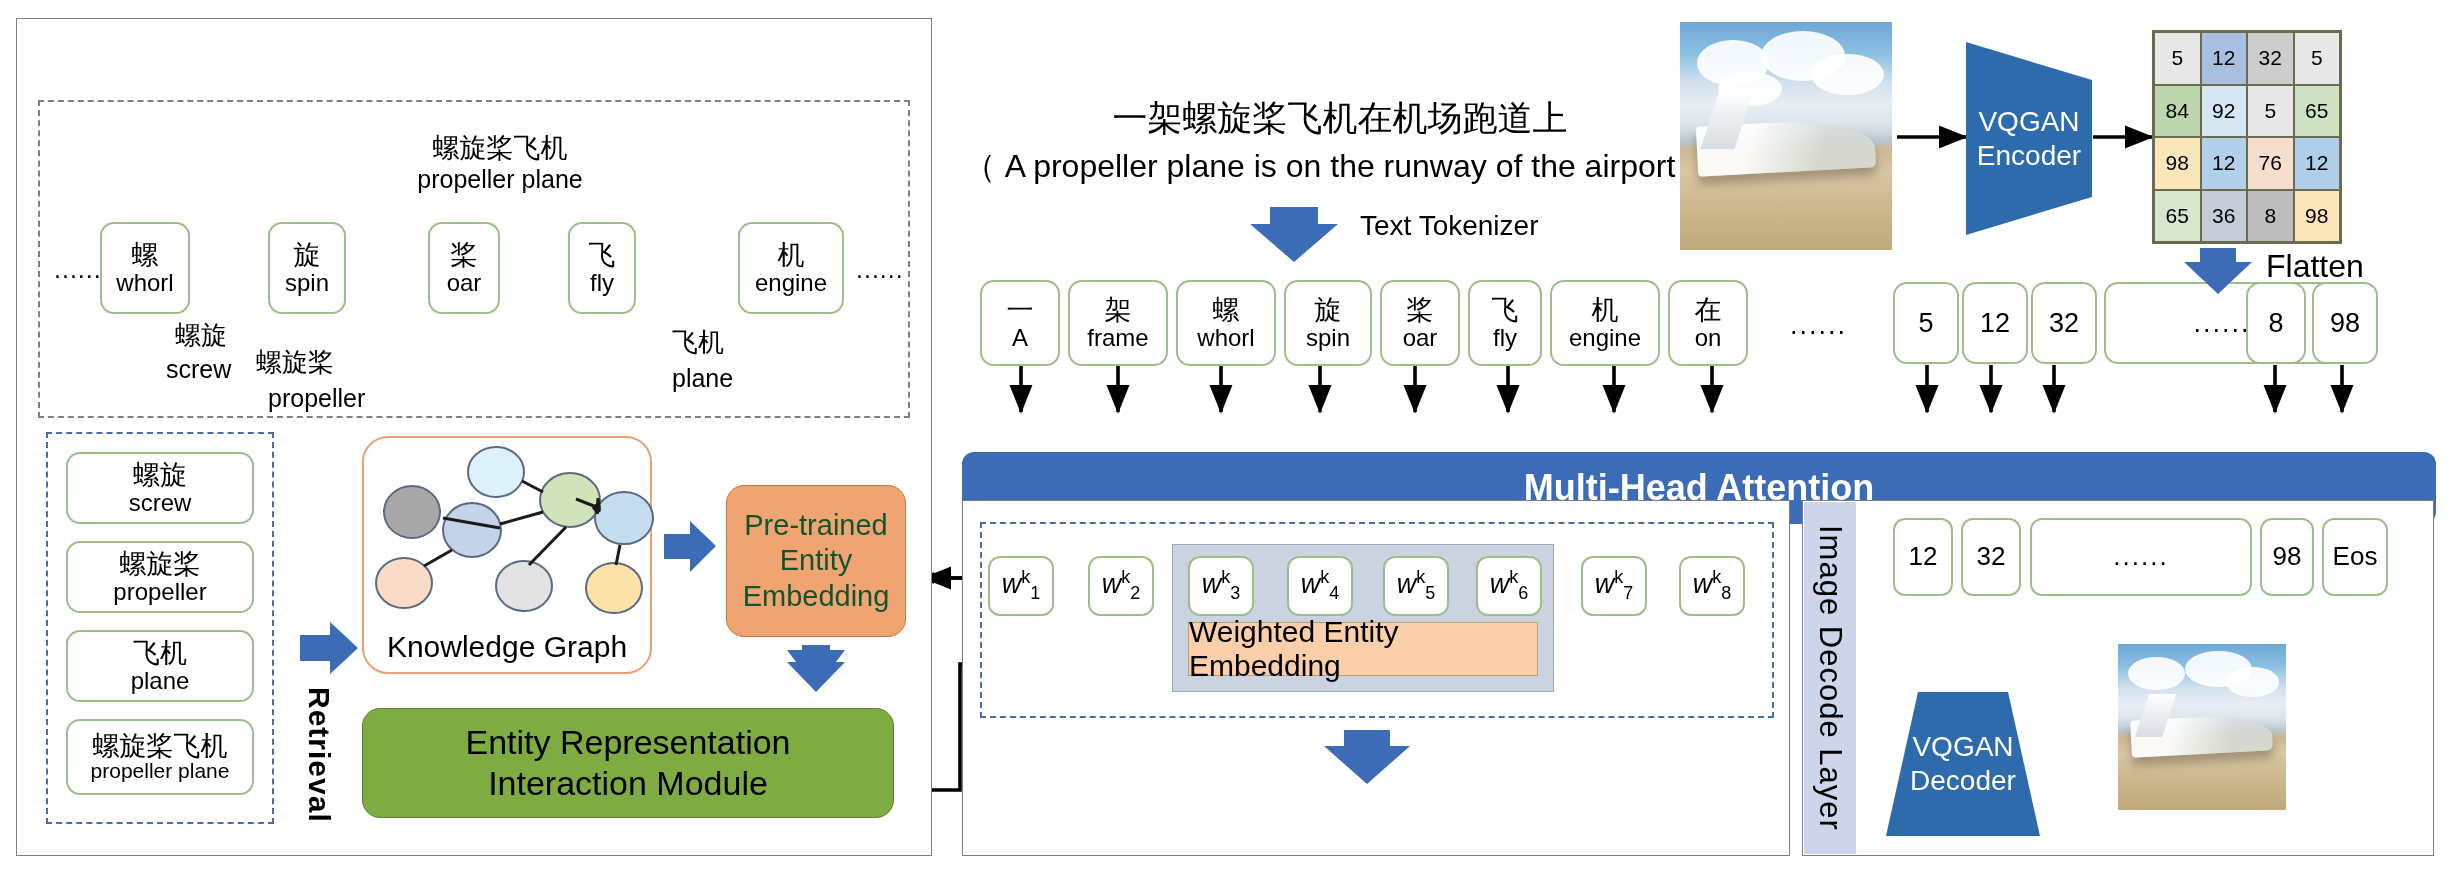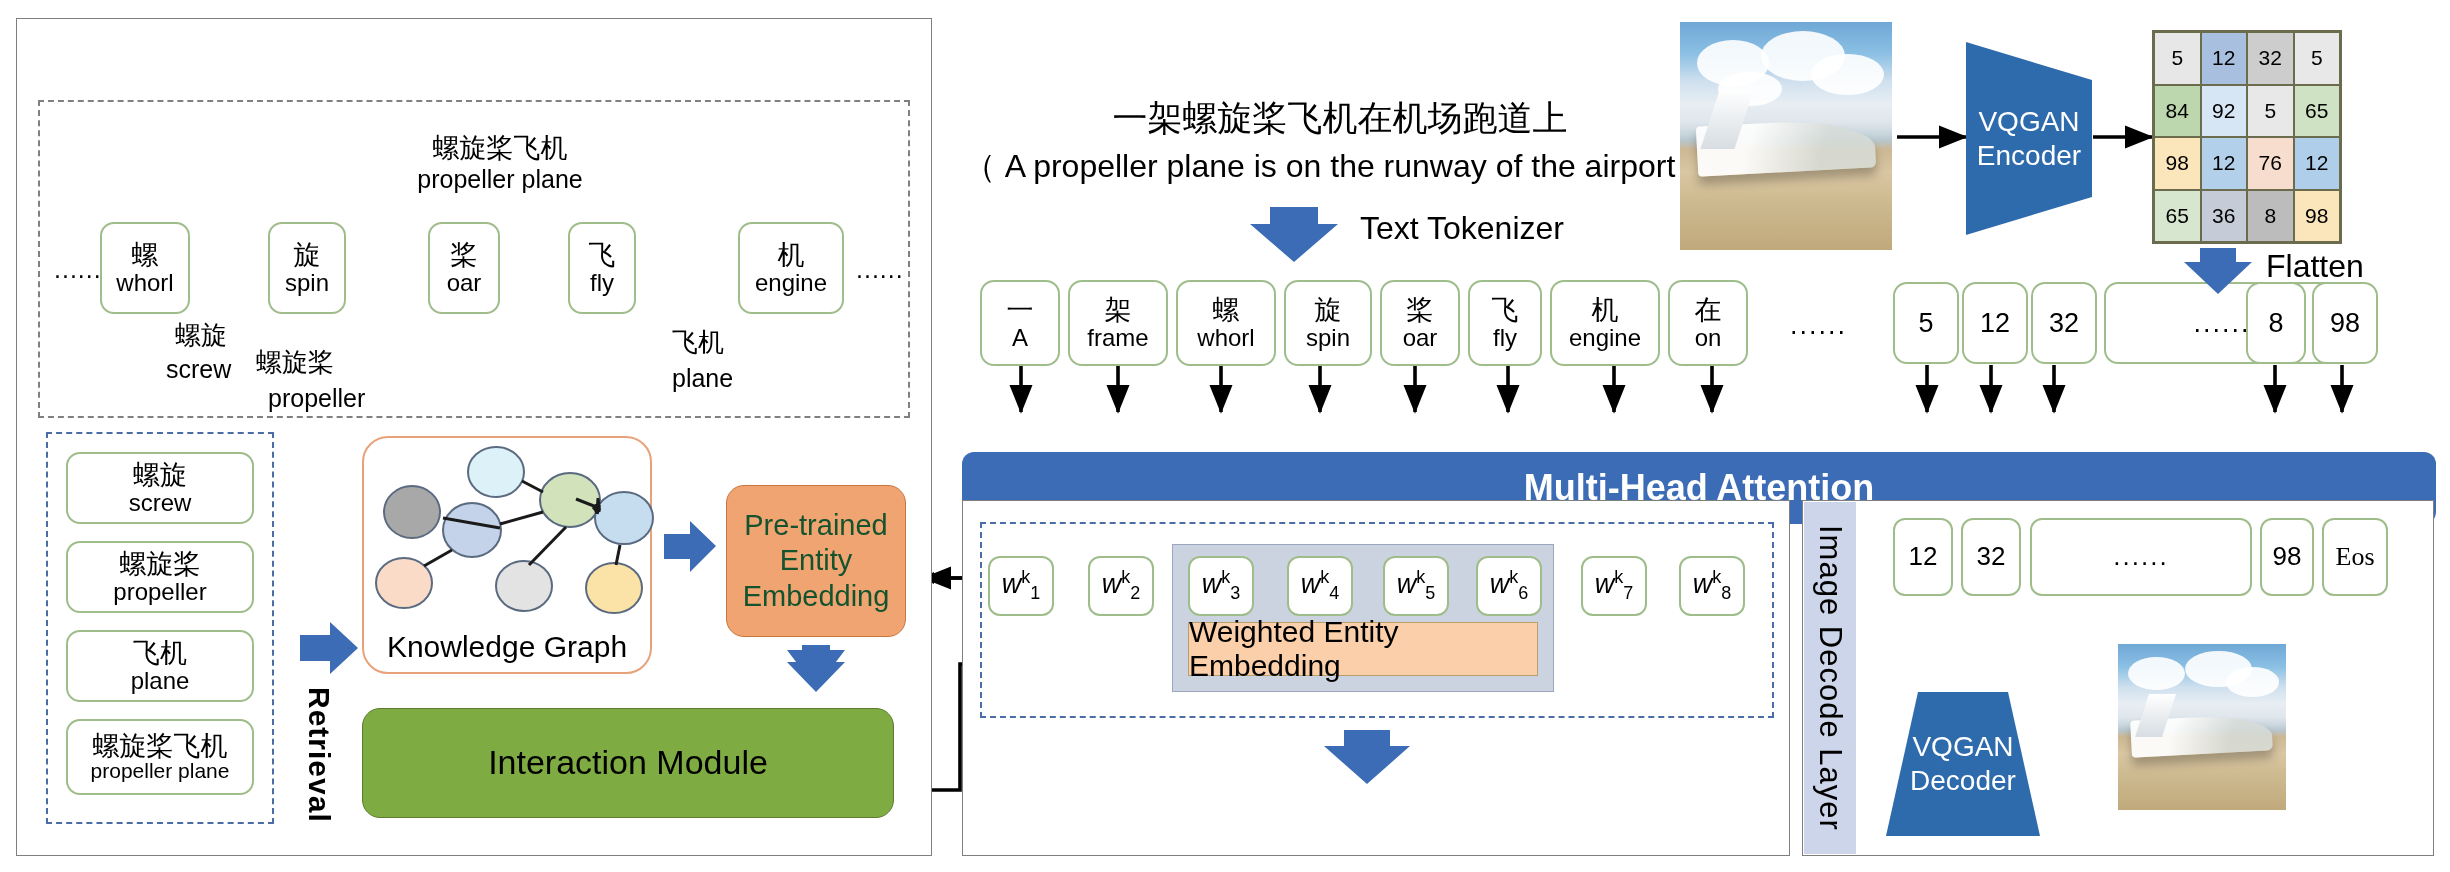--- a/index.html
+++ b/index.html
@@ -393,30 +393,31 @@
     <span>Entity</span>
     <span>Embedding</span>
   </div>
 
   <svg class="layer" width="2450" height="872">
     <polygon class="flowarrow" points="800,650 832,650 845,650 845,650 816,688 787,650 800,650"></polygon>
     <polygon class="flowarrow" points="802,645 830,645 830,662 845,662 816,692 787,662 802,662"></polygon>
   </svg>
 
   <div class="green-block" style="left:362px; top:708px; width:532px; height:110px;">
+    <span>Entity Representation</span>
     <span>Interaction Module</span>
   </div>
 
   <div class="plain-text" style="left:960px; top:95px; width:760px; text-align:center; font-size:35px;">一架螺旋桨飞机在机场跑道上</div>
   <div class="plain-text" style="left:940px; top:145px; width:800px; text-align:center; font-size:32px;">（ A propeller plane is on the runway of the airport ）</div>
 
   <svg class="layer" width="2450" height="872">
     <polygon class="flowarrow" points="1270,207 1318,207 1318,224 1338,224 1294,262 1250,224 1270,224"></polygon>
   </svg>
-  <div class="plain-text" style="left:1360px; top:210px; font-size:32px;">Text Tokenizer</div>
+  <div class="plain-text" style="left:1360px; top:210px; font-size:28px;">Text Tokenizer</div>
 
   <div class="gbox" style="left:980px; top:280px; width:80px; height:86px;">
     <span class="cn">一</span>
     <span class="en">A</span>
   </div>
   <div class="gbox" style="left:1068px; top:280px; width:100px; height:86px;">
     <span class="cn">架</span>
     <span class="en">frame</span>
   </div>
   <div class="gbox" style="left:1176px; top:280px; width:100px; height:86px;">
@@ -572,21 +573,21 @@
   </div>
   <div class="gbox" style="left:1961px; top:518px; width:60px; height:78px; border-radius:12px;">
     <span style="font-size:26px;">32</span>
   </div>
   <div class="gbox" style="left:2030px; top:518px; width:222px; height:78px; border-radius:12px;">
     <span style="font-size:26px; letter-spacing:2px;">......</span>
   </div>
   <div class="gbox" style="left:2260px; top:518px; width:54px; height:78px; border-radius:12px;">
     <span style="font-size:26px;">98</span>
   </div>
-  <div class="gbox" style="left:2322px; top:518px; width:66px; height:78px; border-radius:12px;font-family:Liberation Serif, serif;">
+  <div class="gbox" style="left:2322px; top:518px; width:66px; height:78px; border-radius:12px;">
     <span style="font-size:26px;">Eos</span>
   </div>
 
   <svg class="layer" width="2450" height="872">
     <polygon class="trap" points="1918,692 2008,692 2040,836 1886,836"></polygon>
   </svg>
   <div class="trap-label" style="left:1886px; top:728px; width:154px; height:72px;">
     <span>VQGAN</span>
     <span>Decoder</span>
   </div>

